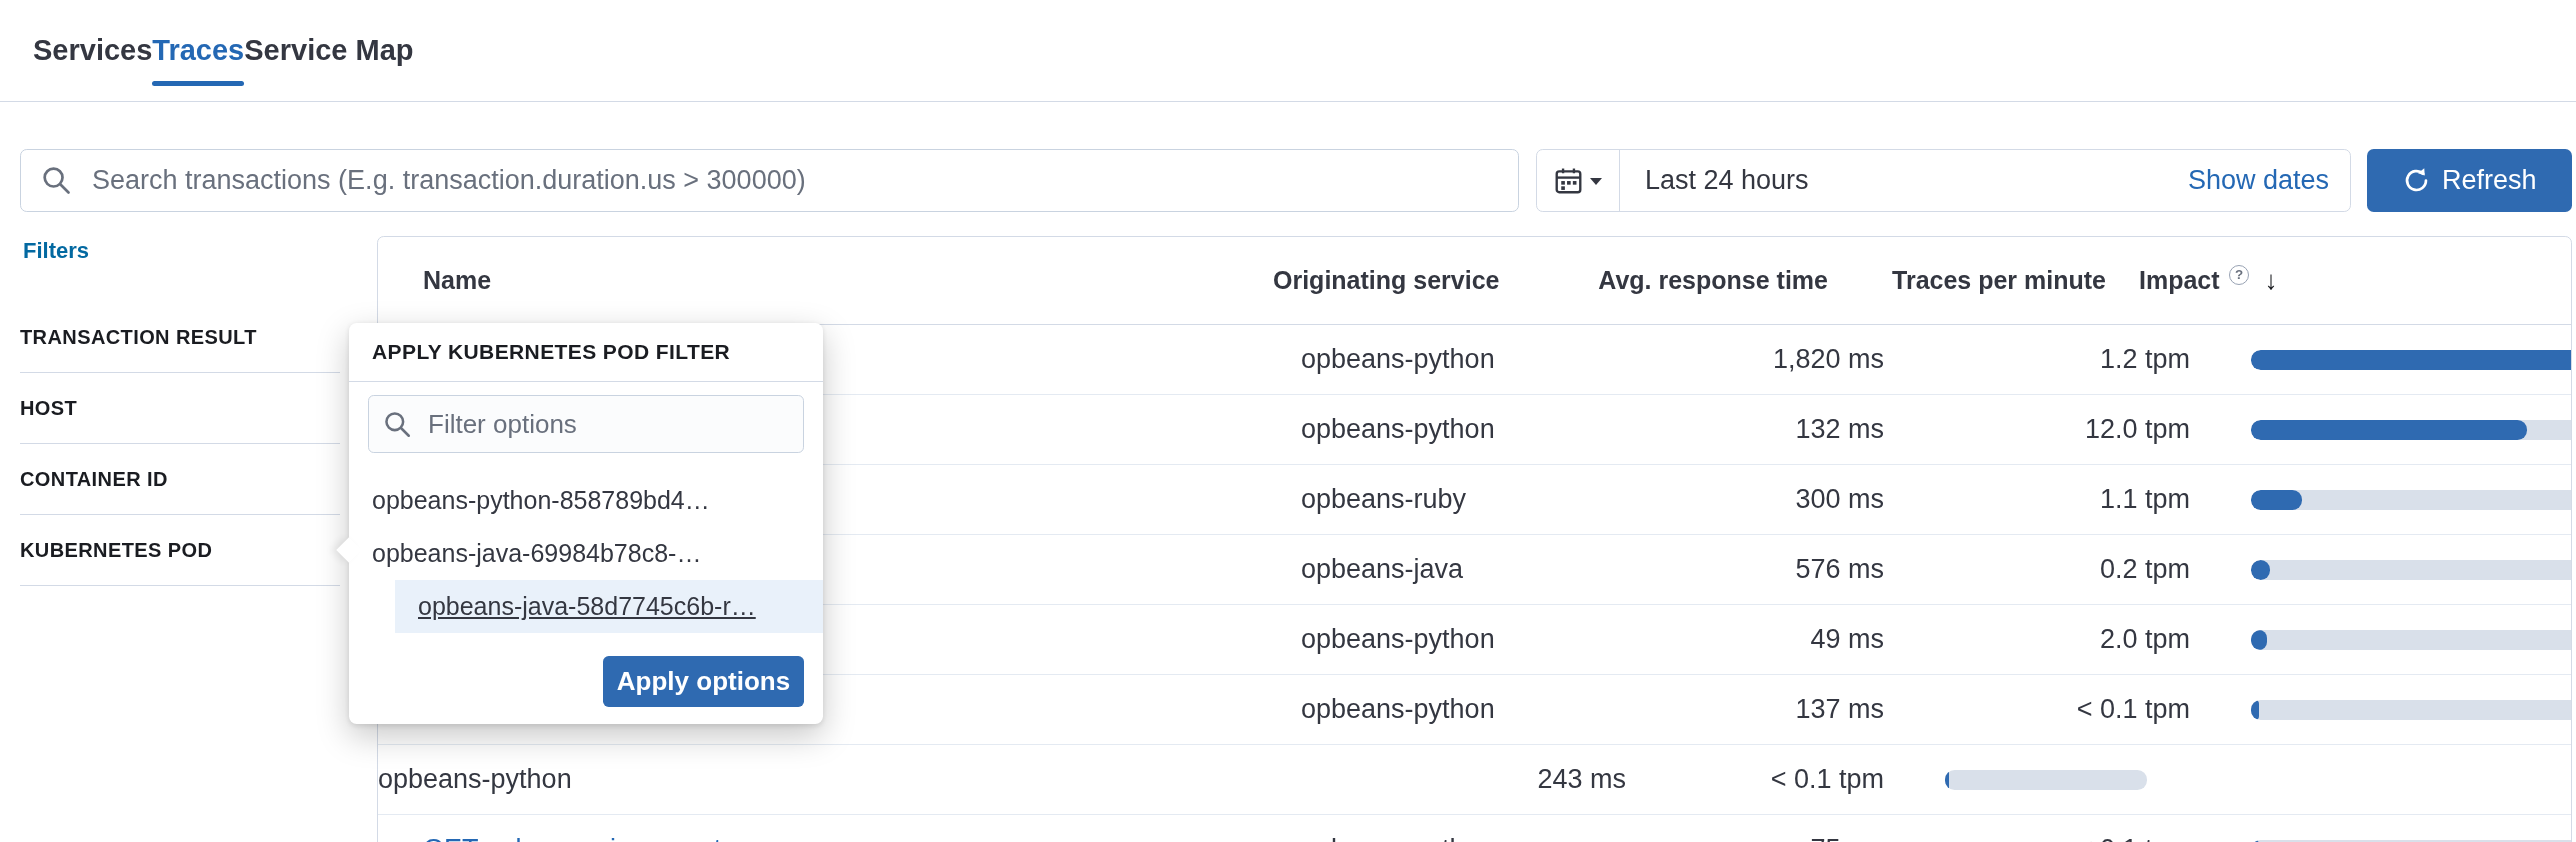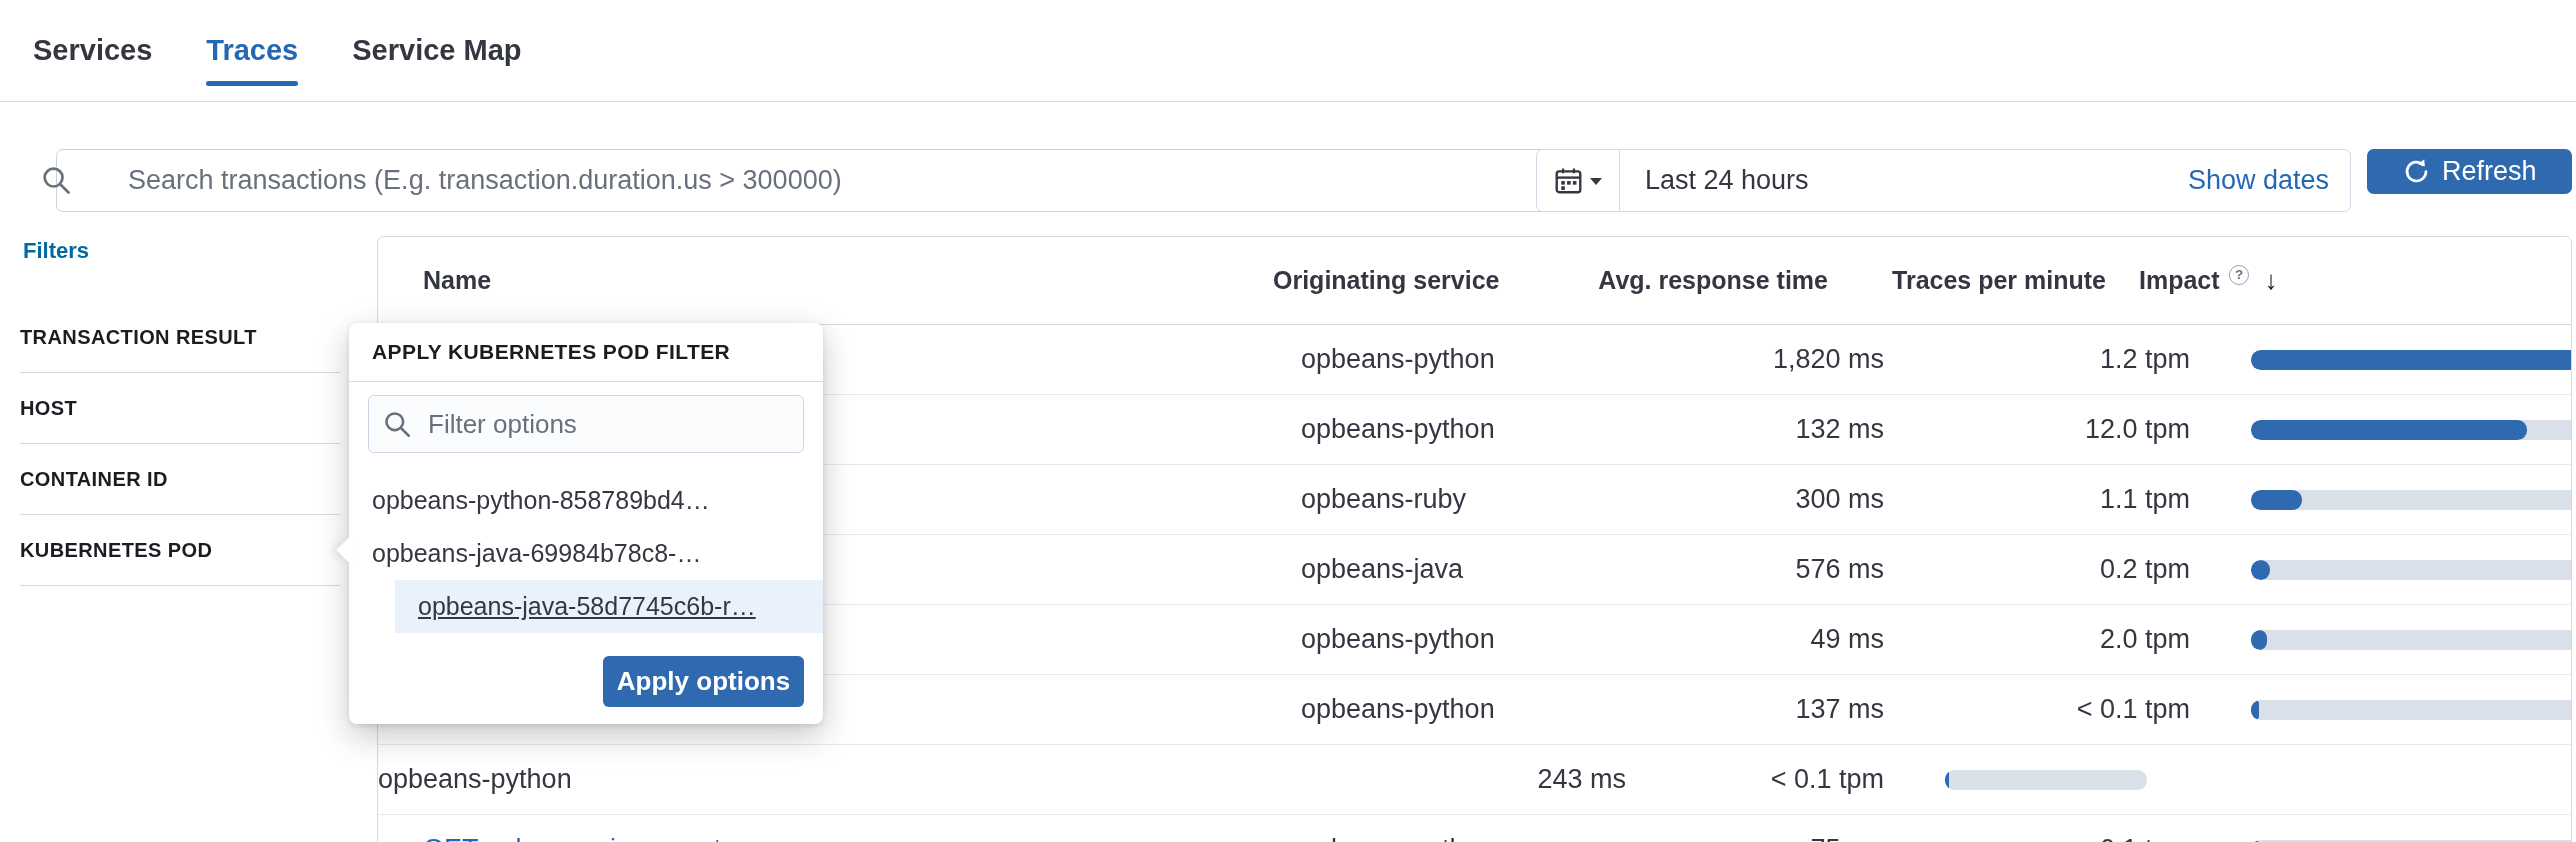--- a/index.html
+++ b/index.html
@@ -5,48 +5,48 @@
   * { margin:0; padding:0; box-sizing:border-box; }
   html,body { width:2576px; height:842px; }
   body {
     font-family:"Liberation Sans","DejaVu Sans",sans-serif;
     background:#ffffff; color:#343741; overflow:hidden; position:relative;
   }
   svg { display:block; }
 
   
   .topbar { position:absolute; left:0; top:0; width:2576px; height:102px;
-    border-bottom:1px solid #d3dae6; display:flex; align-items:center; gap:54px;
+    border-bottom:1px solid #d3dae6; display:flex; align-items:center; 
     padding:0 33px; background:#fff; z-index:2; }
   .tab { font-size:29px; font-weight:700; color:#343741; cursor:pointer;
     position:relative; height:100%; display:flex; align-items:center; }
   .tab.active { color:#2468b4; }
   .tab.active::after { content:""; position:absolute; left:0; right:0; bottom:15.3px;
     height:4.8px; background:#2468b4; border-radius:2.9px; }
 
   
   .search-wrap { position:absolute; left:20px; top:149px; width:1499px; height:63px; }
   .search-wrap input { width:100%; height:100%; border:1px solid #c9d3e0; border-radius:6.7px;
     padding:0 19px 0 71px; font-size:27px; color:#343741; outline:none; background:#fff;
-    font-family:inherit;margin-left:36px; }
+    font-family:inherit; }
   .search-wrap input::placeholder { color:#69707d; }
   .search-icon-main { position:absolute; left:21px; top:16.3px; }
 
   .dategroup { position:absolute; left:1536px; top:149px; width:815px; height:63px;
     border:1px solid #d3dae6; border-radius:6.7px; background:#fff; display:flex; align-items:stretch; }
   .cal-btn { width:83px; border-right:1px solid #d3dae6; display:flex; align-items:center;
     justify-content:center; gap:7.7px; cursor:pointer; }
   .chev { width:0; height:0; border-left:6.7px solid transparent; border-right:6.7px solid transparent;
     border-top:7.7px solid #343741; margin-top:2.9px; }
   .duration { display:flex; align-items:center; padding-left:25px; font-size:27px; color:#343741;
     cursor:pointer; flex:1; }
   .show-dates { display:flex; align-items:center; padding-right:21px; font-size:27px;
     color:#2468b4; cursor:pointer; white-space:nowrap; }
 
-  .refresh-btn { position:absolute; left:2367px; top:149px; width:205px; height:45px;
+  .refresh-btn { position:absolute; left:2367px; top:149px; width:205px; height:63px;
     background:#2f6ab1; border:none; border-radius:6.7px; color:#fff; font-size:27px;
     font-weight:500; display:flex; align-items:center; justify-content:center; gap:12.4px;
     cursor:pointer; font-family:inherit; }
 
   
   .filters-title { position:absolute; left:23px; top:238px; font-size:22px; font-weight:700;
     color:#0369a1; }
   .filter-list { position:absolute; left:20px; top:302px; width:320px; }
   .filter-item { height:71px; display:flex; align-items:center; border-bottom:1px solid #d3dae6;
     font-size:20px; font-weight:700; letter-spacing:0.4px; color:#1a1c21; cursor:pointer; }

